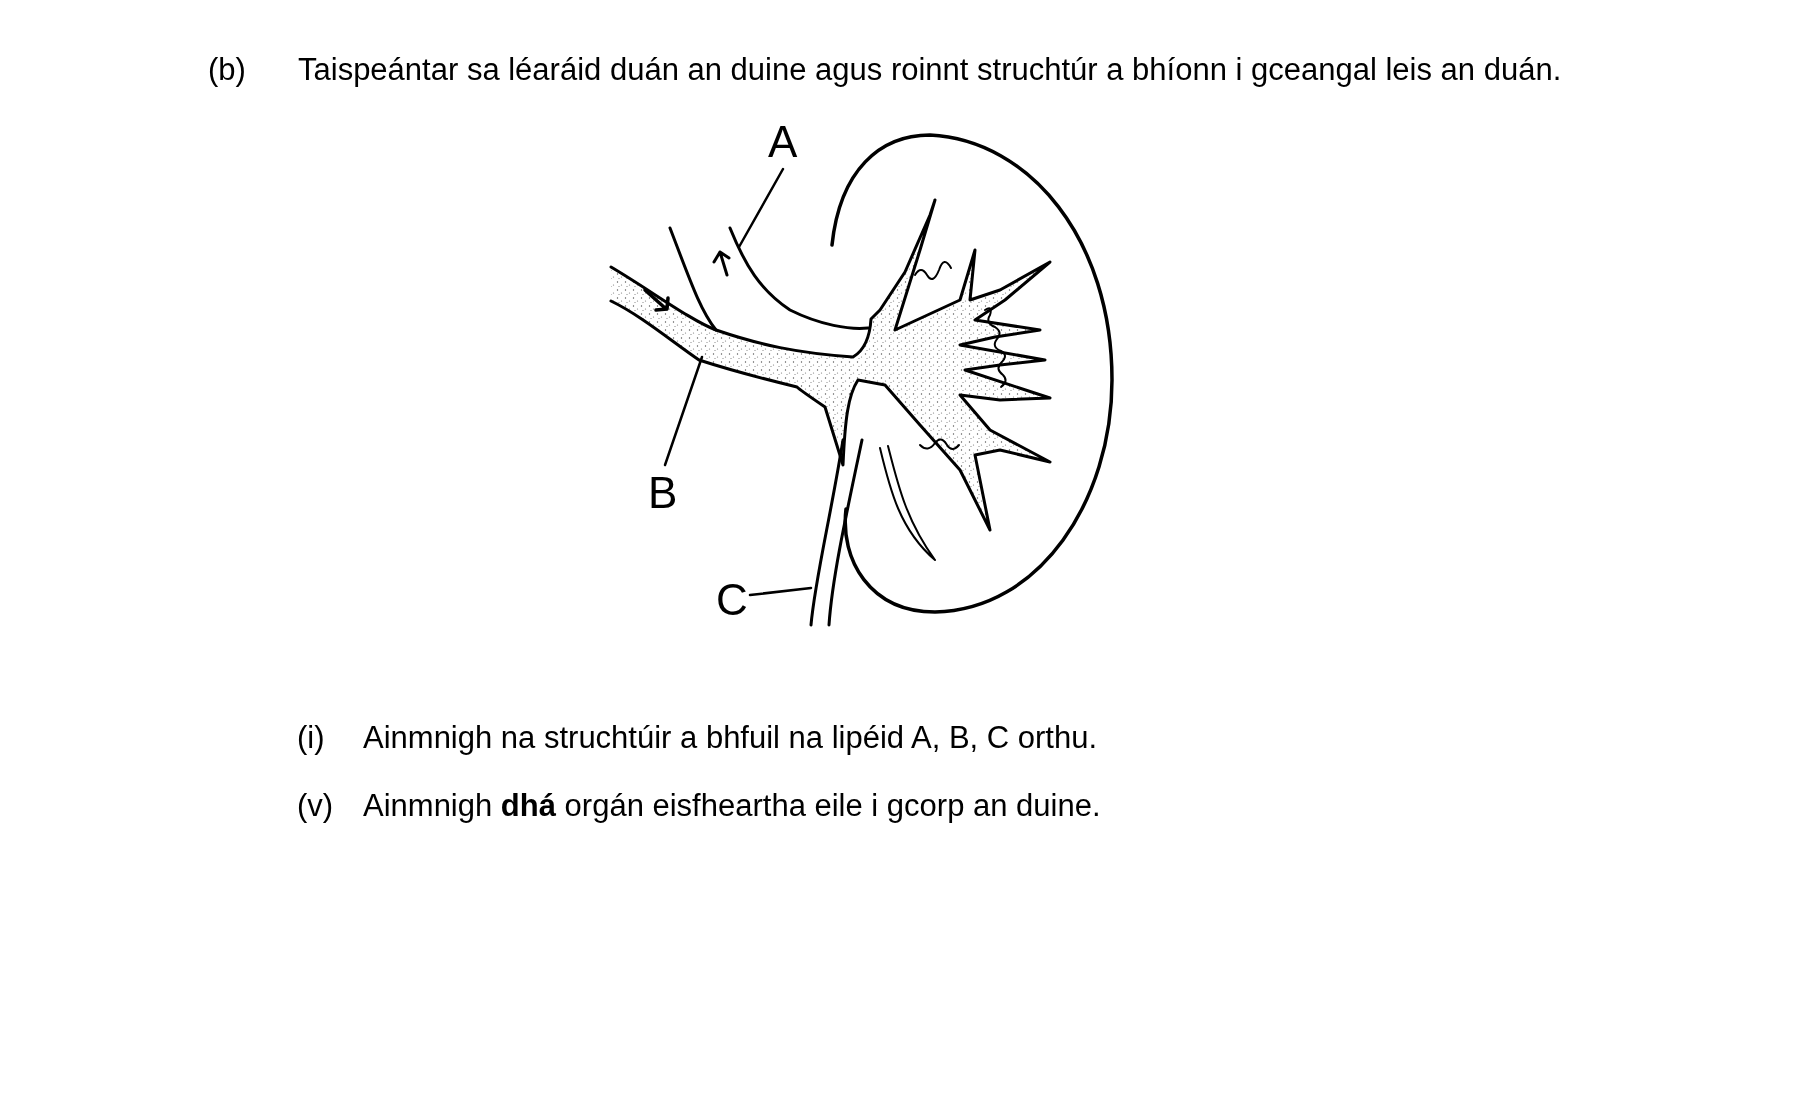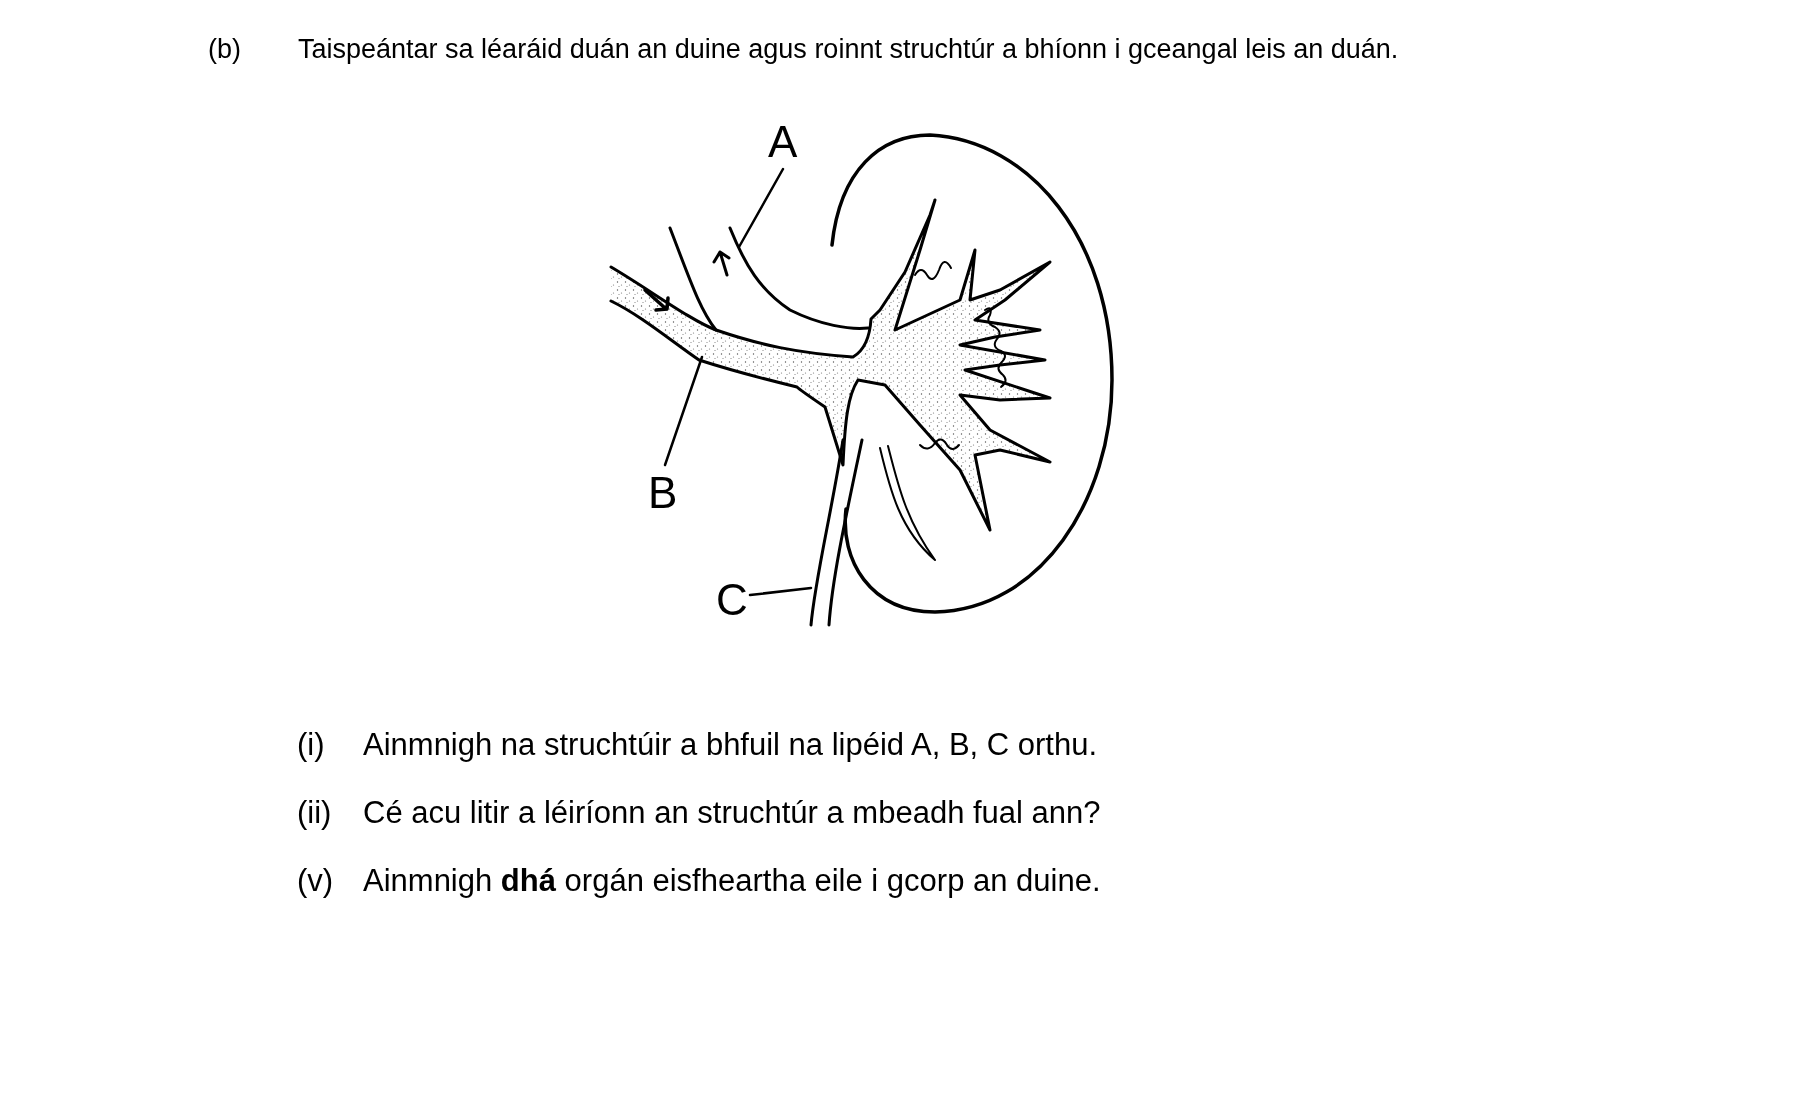--- a/index.html
+++ b/index.html
@@ -1,22 +1,22 @@
 <!DOCTYPE html>
 <html><head>
 <meta charset="utf-8">
 <style>
   html, body { margin: 0; padding: 0; background: #ffffff; }
   body { width: 1818px; height: 1096px; position: relative; overflow: hidden;
          font-family: "Liberation Sans", "DejaVu Sans", sans-serif; color: #000; }
-  .q-header { position: absolute; top: 34px; left: 208px; font-size: 27px; white-space: nowrap; }
+  .q-header { position: absolute; top: 52px; left: 208px; font-size: 31px; white-space: nowrap; }
   .q-header .num { display: inline-block; width: 90px; }
   .figure { position: absolute; left: 0; top: 0; width: 1818px; height: 1096px; pointer-events: none; }
   .figure svg { position: absolute; left: 0; top: 0; }
-  .sub-list { position: absolute; left: 297px; top: 720px; font-size: 31px; margin-top: 7px; }
+  .sub-list { position: absolute; left: 297px; top: 720px; font-size: 31px; }
   .sub-item { height: 68px; white-space: nowrap; }
   .sub-item .num { display: inline-block; width: 66px; }
   .label-text { font-family: "Liberation Sans", sans-serif; font-size: 44px; fill: #000; }
 </style>
 </head>
 <body>
 
 <div class="q-header">
   <span class="num">(b)</span><span>Taispeántar sa léaráid duán an duine agus roinnt struchtúr a bhíonn i gceangal leis an duán.</span>
 </div>
@@ -59,18 +59,15 @@
     <text class="label-text" x="648" y="508">B</text>
     <text class="label-text" x="716" y="615">C</text>
   </svg>
 </div>
 
 <div class="sub-list">
   <div class="sub-item">
     <span class="num">(i)</span><span>Ainmnigh na struchtúir a bhfuil na lipéid A, B, C orthu.</span>
   </div>
   <div class="sub-item">
-    <span class="num">(ii)</span><span>Cé acu litir a léiríonn an struchtúr a mbeadh fual ann?</span>
-  </div>
-  <div class="sub-item">
     <span class="num">(v)</span><span>Ainmnigh </span><b>dhá</b><span> orgán eisfheartha eile i gcorp an duine.</span>
   </div>
 </div>
 
 </body></html>

